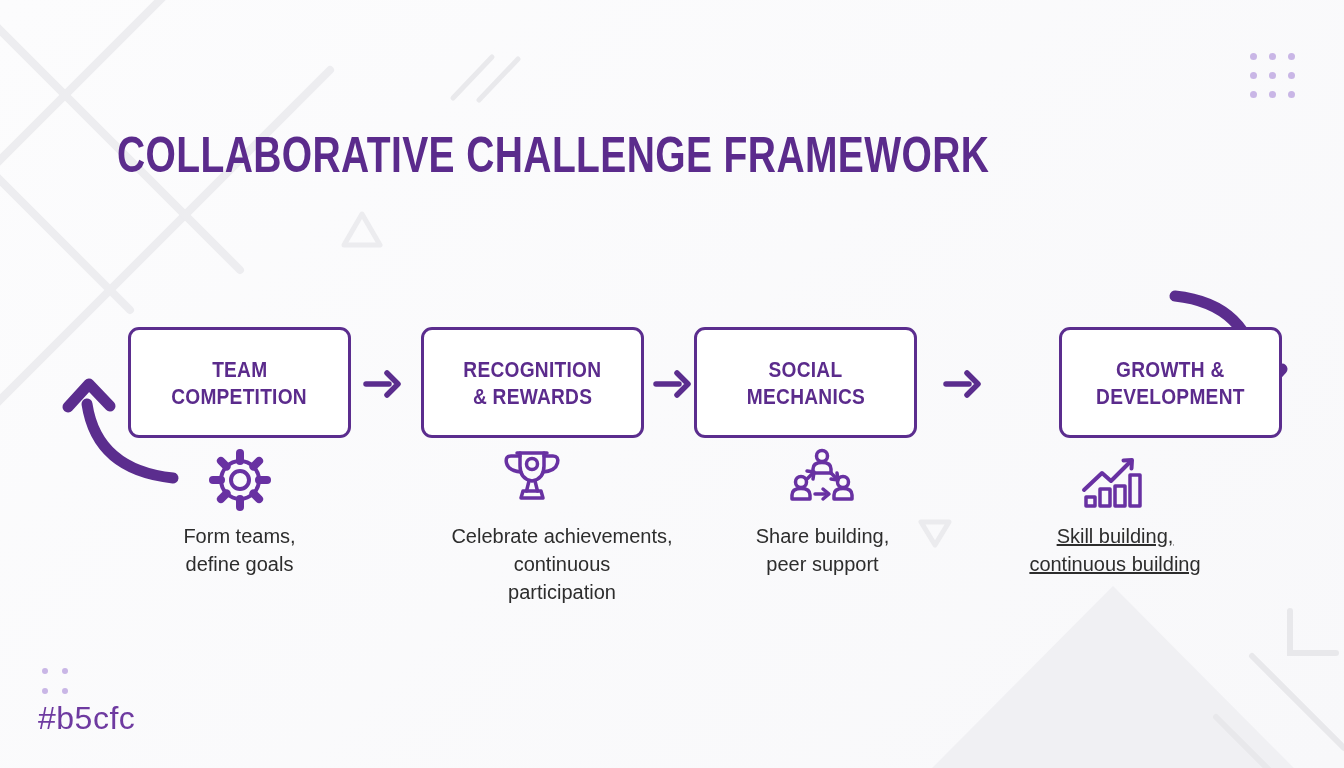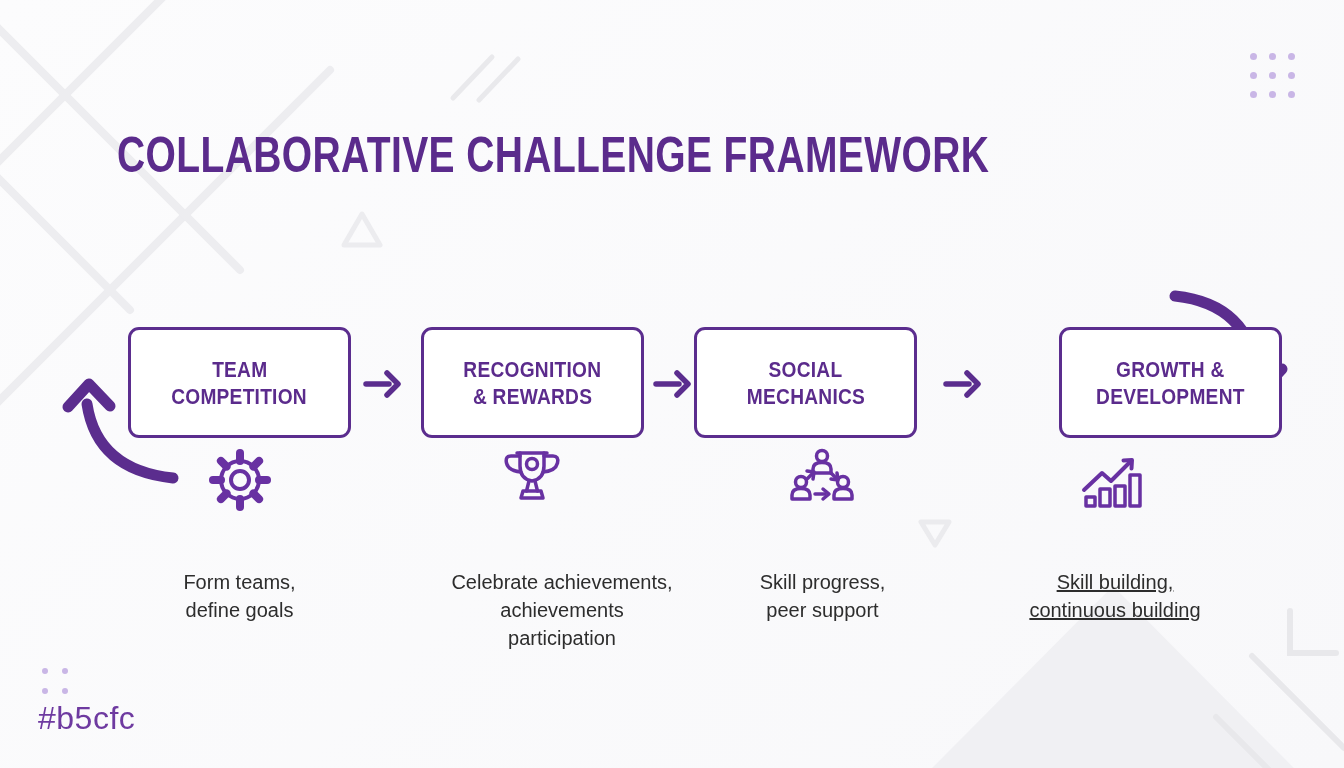--- a/index.html
+++ b/index.html
@@ -34,21 +34,21 @@
     letter-spacing: 0.3px; line-height: 27px;
     transform: scaleX(0.87);
   }
   .box1 { left: 128px; } .box2 { left: 421px; } .box3 { left: 694px; } .box4 { left: 1038px; margin-left: 21px; }
 
   .icon-wrap { position: absolute; top: 448px; width: 80px; height: 64px; }
   .icon1 { left: 200px; } .icon2 { left: 492px; } .icon3 { left: 782px; } .icon4 { left: 1074px; }
 
   .desc {
     position: absolute; top: 522px;
-    font-size: 20px; line-height: 28px; color: #2d2d2d; margin-top: 46px;
+    font-size: 20px; line-height: 28px; color: #2d2d2d;
   }
   .desc1 { left: 128px; width: 223px; text-align: center; }
   .desc2 { left: 422px; width: 280px; text-align: center; }
   .desc3 { left: 711px; width: 223px; text-align: center; }
   .desc4 { left: 985px; width: 260px; text-align: center; text-decoration: underline; }
 
   .hashtag {
     position: absolute; left: 38px; top: 700px;
     font-size: 32px; color: #6e3aa0; letter-spacing: 0.5px;
   }
@@ -195,25 +195,25 @@
       </g>
     </svg>
   </div>
 
   <div class="desc desc1">
     <div>Form teams,</div>
     <div>define goals</div>
   </div>
   <div class="desc desc2">
     <div>Celebrate achievements,</div>
-    <div>achievements</div>
+    <div>continuous</div>
     <div>participation</div>
   </div>
   <div class="desc desc3">
-    <div>Skill progress,</div>
+    <div>Share building,</div>
     <div>peer support</div>
   </div>
   <div class="desc desc4">
     <div>Skill building,</div>
     <div>continuous building</div>
   </div>
 
   <div class="dots dots-tr">
     <span></span>
       <span></span>

